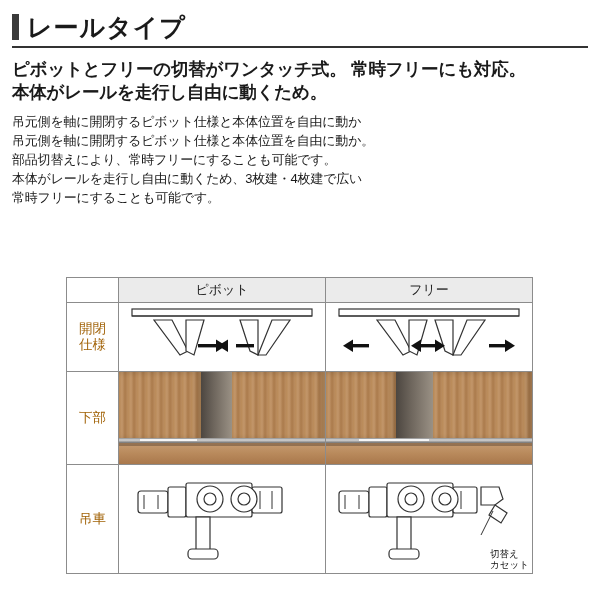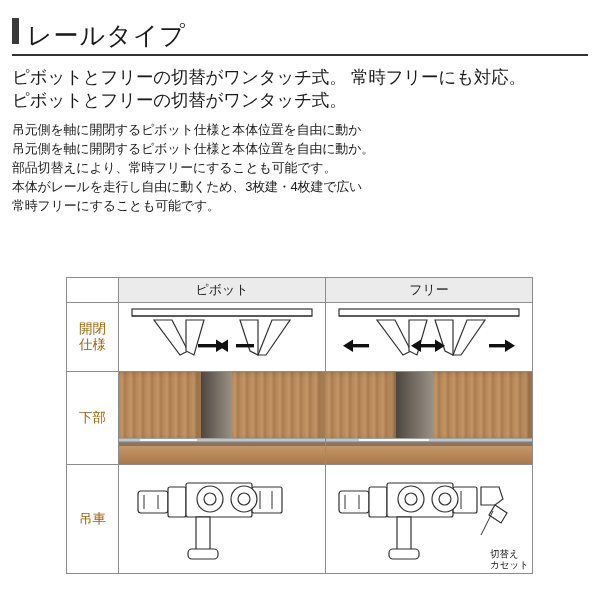--- a/index.html
+++ b/index.html
@@ -31,31 +31,30 @@
     padding-bottom: 6px;
   }
   .title-bar {
     width: 7px;
     height: 26px;
     background: #3a3a3a;
     flex: 0 0 auto;
   }
   .title-text {
     font-size: 25px;
-    font-weight: normal;
+    font-weight: bold;
     letter-spacing: 1px;
     line-height: 1;
-    margin-top: 9px;
   }
 
   
   .lead {
     margin-top: 10px;
     font-size: 17.5px;
-    font-weight: normal;
+    font-weight: bold;
     line-height: 1.32;
     letter-spacing: -0.2px;
   }
   .body-copy {
     margin-top: 9px;
     font-size: 13px;
     line-height: 1.45;
     letter-spacing: -0.2px;
   }
   .body-copy div { white-space: nowrap; }
@@ -156,21 +155,21 @@
 
 <div class="page">
 
   <div class="title-row">
     <div class="title-bar"></div>
     <div class="title-text">レールタイプ</div>
   </div>
 
   <div class="lead">
     <div>ピボットとフリーの切替がワンタッチ式。 常時フリーにも対応。</div>
-    <div>ピボットとフリーの切替がワンタッチ式。</div>
+    <div>本体がレールを走行し自由に動くため。</div>
   </div>
 
   <div class="body-copy">
     <div>吊元側を軸に開閉するピボット仕様と本体位置を自由に動か</div>
     <div>吊元側を軸に開閉するピボット仕様と本体位置を自由に動か。</div>
     <div>部品切替えにより、常時フリーにすることも可能です。</div>
     <div>本体がレールを走行し自由に動くため、3枚建・4枚建で広い</div>
     <div>常時フリーにすることも可能です。</div>
   </div>
 

